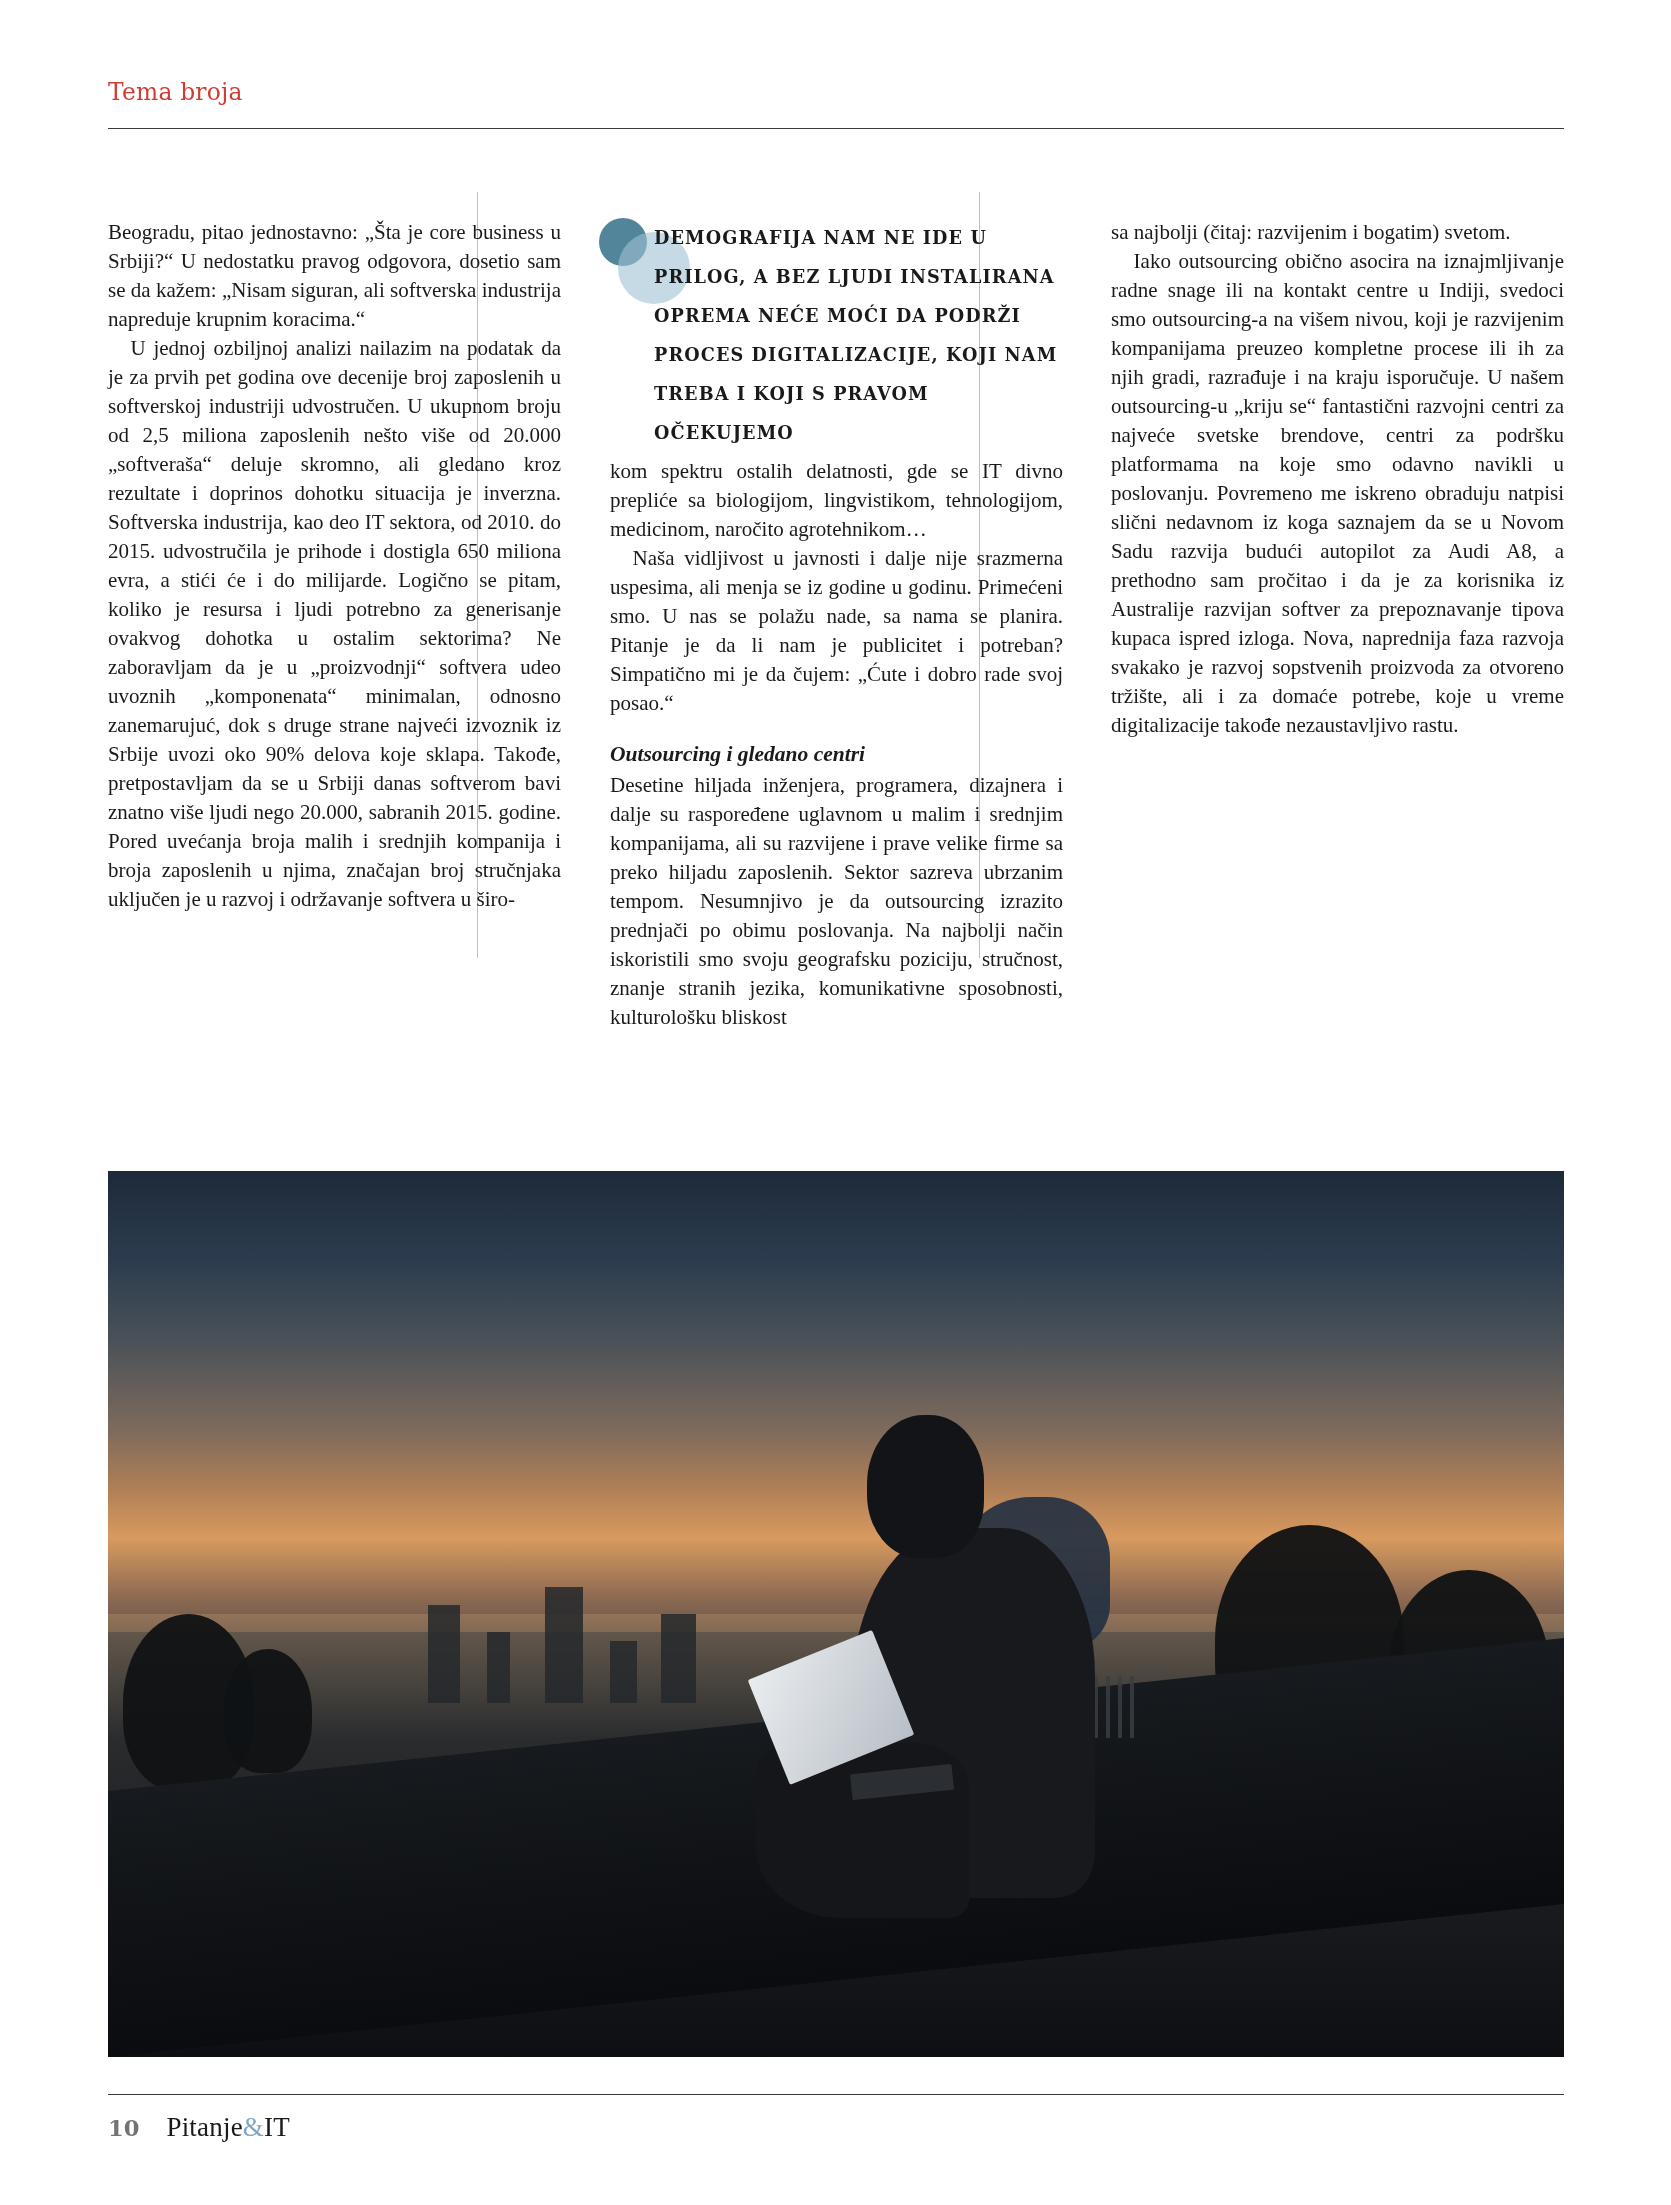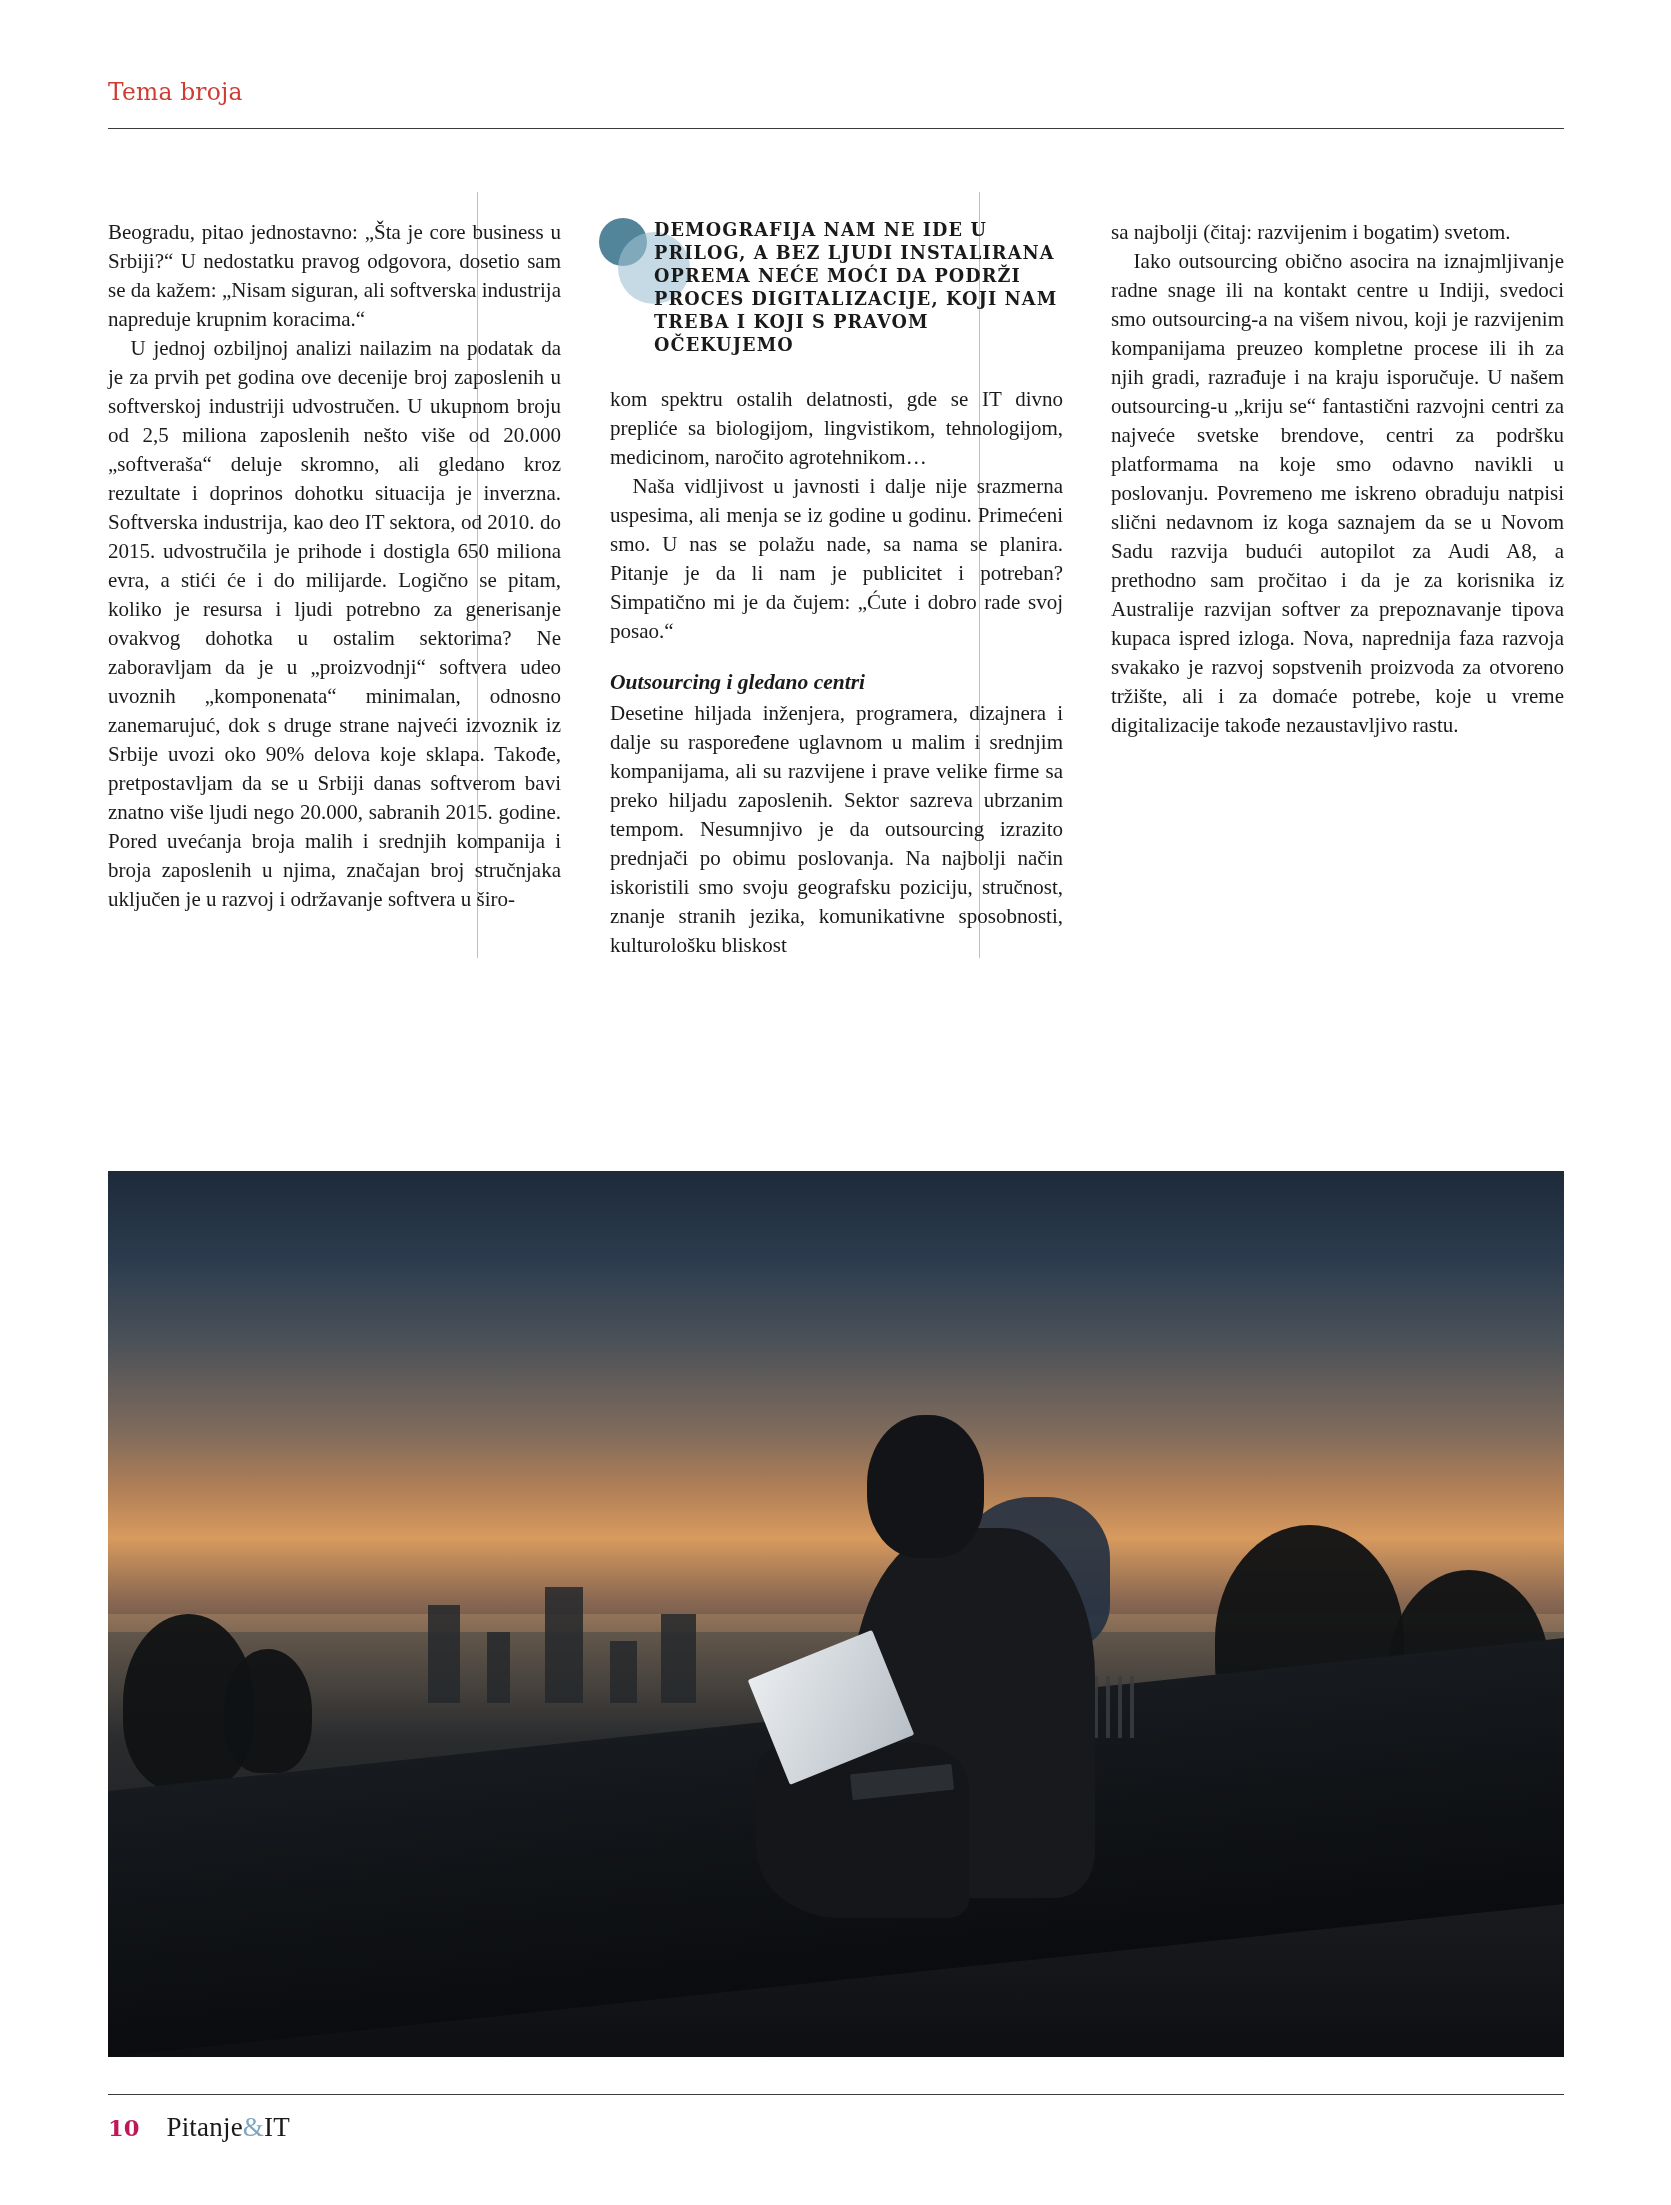--- a/index.html
+++ b/index.html
@@ -106,21 +106,21 @@
     border-radius: 50%;
     background: #9fc2d2;
     opacity: 0.6;
   }
   .pullquote {
     position: relative;
     margin-left: 44px;
     font-family: "DejaVu Serif", serif;
     font-weight: bold;
     font-size: 17.7px;
-    line-height: 23px;
+    line-height: 39px;
     letter-spacing: 1.1px;
     color: #1a1a1a;
     text-align: left;
   }
 
   .subhead {
     font-family: "Liberation Serif", serif;
     font-weight: bold;
     font-style: italic;
     font-size: 21.5px;
@@ -295,21 +295,21 @@
   .footer-row {
     margin-top: 16.6px;
     display: flex;
     align-items: baseline;
     gap: 27px;
   }
   .page-num {
     font-family: "DejaVu Serif", serif;
     font-weight: bold;
     font-size: 22.6px;
-    color: #be185d;
+    color: #737373;
   }
   .brand {
     font-family: "Liberation Serif", serif;
     font-size: 27px;
     color: #1a1a1a;
     letter-spacing: 0.2px;
   }
   .brand .amp { color: #7fa6c0; }
 </style>
 </head>

